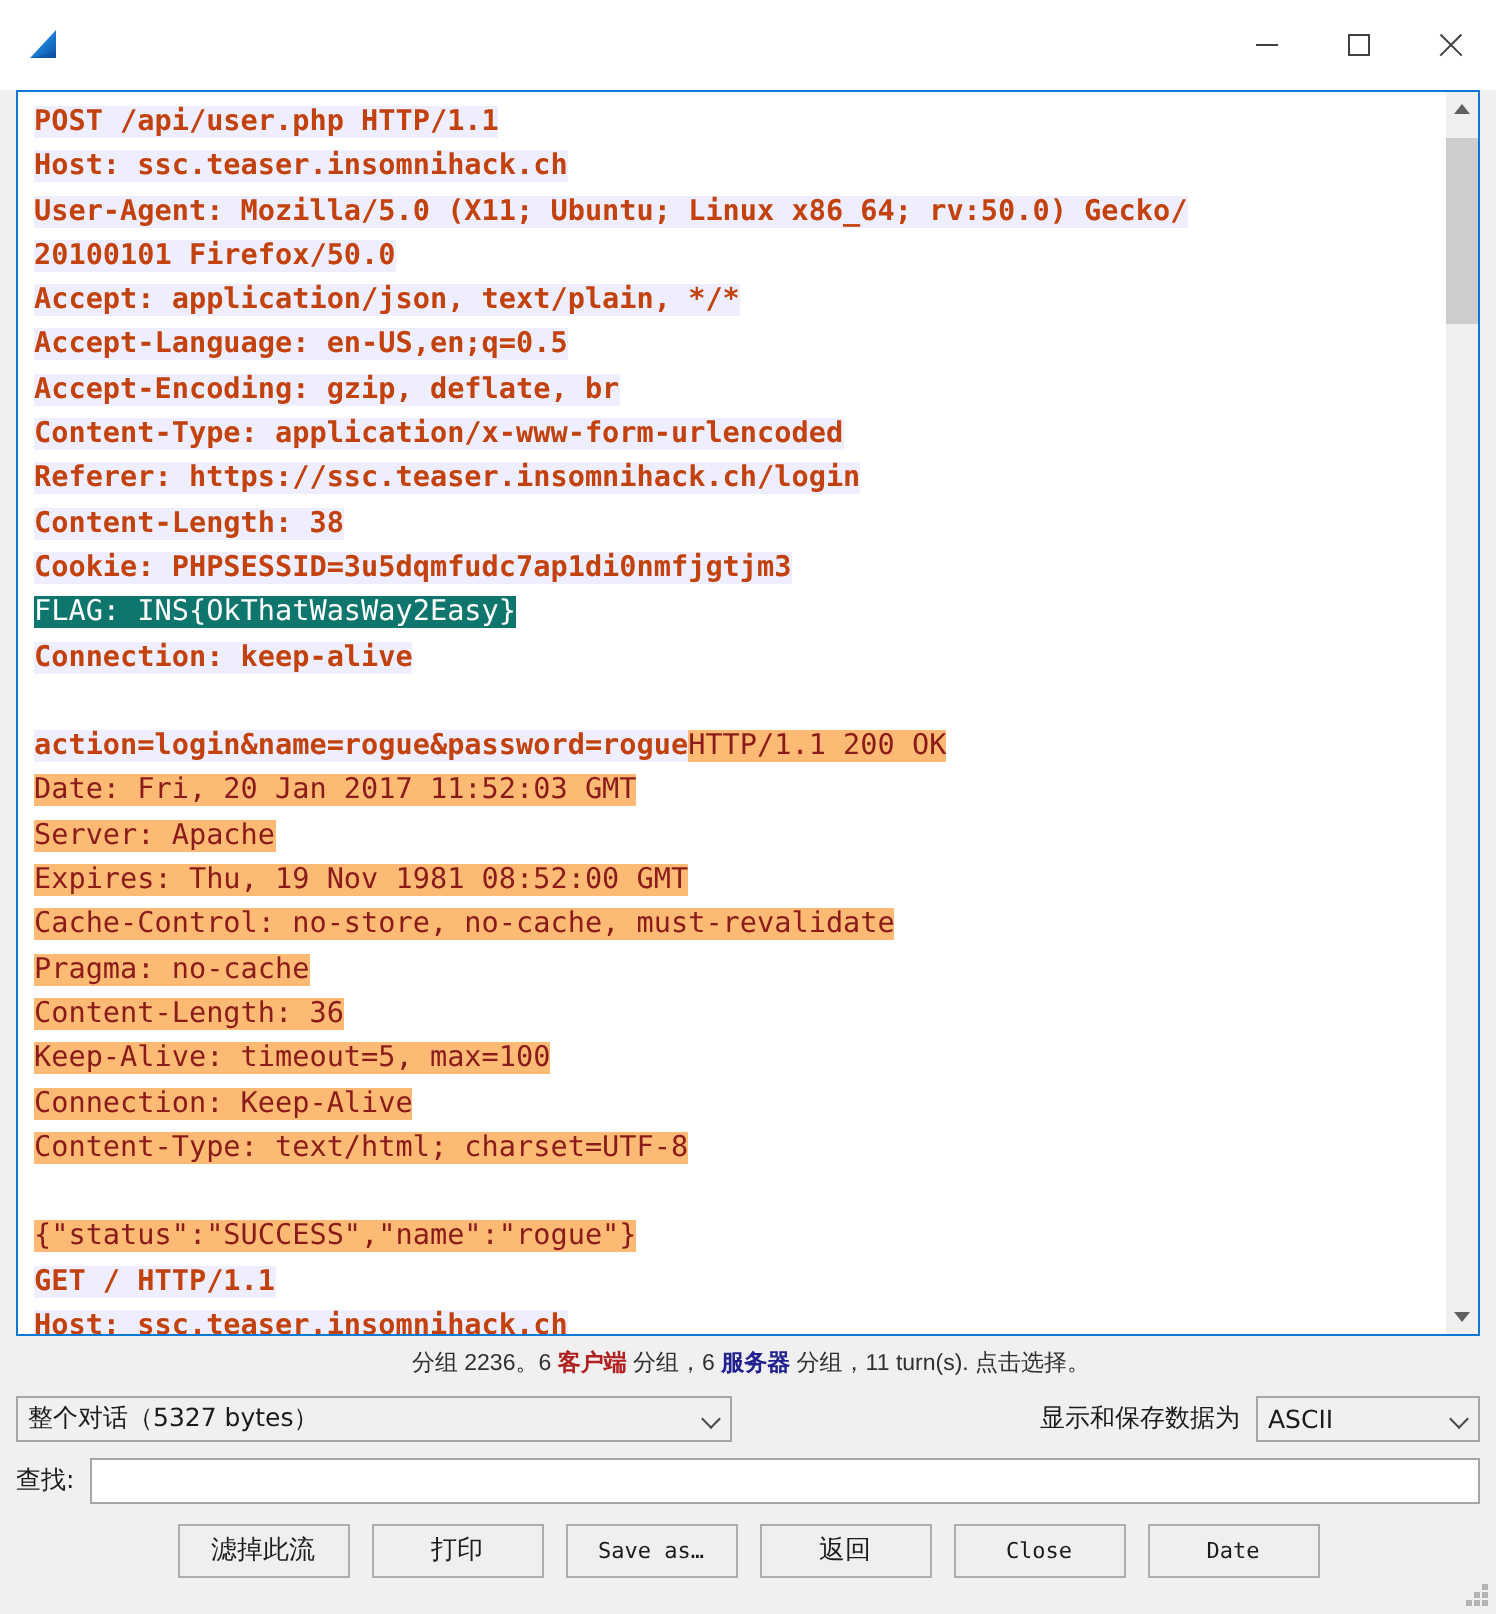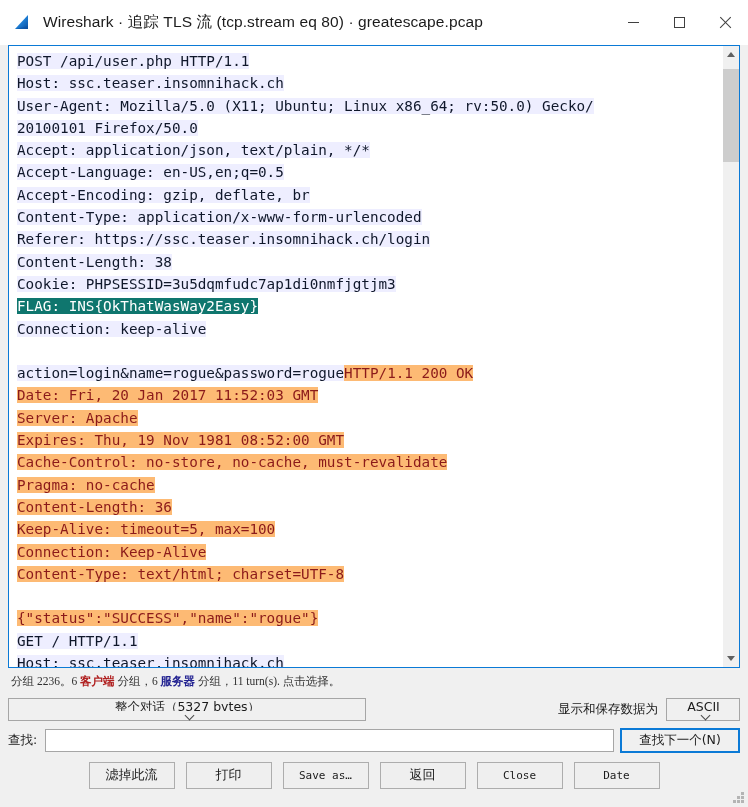--- a/index.html
+++ b/index.html
@@ -104,21 +104,21 @@
     padding: 4px 0 0 8px;
     box-sizing: border-box;
     font-family: "DejaVu Sans Mono", monospace;
     font-size: 14.3px;
     line-height: 22.3px;
     white-space: pre-wrap;
     word-break: break-all;
   }
   .ln { display: block; min-height: 22.3px; }
   .seg { white-space: pre-wrap; }
-  .req  { color: #0f172a; background: #eeeeff; }
+  .req  { color: #c2410c; background: #eeeeff; font-weight: bold; }
   .resp { color: #8b1a1a; background: #fdba74; }
   .sel  { color: #ffffff; background: #0f766e; }
 
   
   .vscroll {
     width: 17px;
     min-width: 17px;
     background: #f0f0f0;
     border-left: 1px solid #ffffff;
     display: flex;
@@ -153,24 +153,25 @@
     height: 93px;
     background: #cdcdcd;
   }
 
   
   .statusline {
     height: 26px;
     min-height: 26px;
     display: flex;
     align-items: center;
-    font-family: Liberation Serif, serif;
+    font-family: Liberation Sans, sans-serif;
     font-size: 11.5px;
     color: #303030;
     padding-left: 3px;
+    justify-content: center;
   }
   .statusline .c-client { color: #b02020; font-weight: bold; }
   .statusline .c-server { color: #202090; font-weight: bold; }
   .statusline span { white-space: pre; }
 
   
   .row-dropdown {
     height: 30px;
     min-height: 30px;
     display: flex;
@@ -181,24 +182,23 @@
     border: 1px solid #a6a6a6;
     height: 23px;
     display: flex;
     align-items: center;
     box-sizing: border-box;
     font-family: "DejaVu Sans", sans-serif;
     font-size: 12.5px;
     color: #1b1b1b;
     padding: 0 4px 0 5px;
     cursor: default;
-    flex-direction: column;
   }
   .combo-main { width: 358px; }
-  .combo-ascii { width: 74px; }
+  .combo-ascii { width: 112px; }
   .combo-label { flex: 1 1 auto; white-space: nowrap; overflow: hidden; }
   .chev {
     width: 9px; height: 9px; margin-left: 6px; flex: 0 0 auto;
     position: relative;
   }
   .chev::after {
     content: "";
     position: absolute;
     left: 0; top: 1px;
     width: 6px; height: 6px;
@@ -314,21 +314,20 @@
           <linearGradient id="fin" x1="0" y1="0" x2="1" y2="1">
             <stop offset="0" stop-color="#5fc3f5"></stop>
             <stop offset="0.5" stop-color="#1d7fd6"></stop>
             <stop offset="1" stop-color="#0b4fa0"></stop>
           </linearGradient>
         </defs>
         <path d="M3 17 L16 3 L16 17 Z" fill="url(#fin)"></path>
         <path d="M3 17 L16 17 L16 14 Z" fill="#0b4fa0" opacity="0.55"></path>
       </svg>
     </div>
-    <div class="title-text">Wireshark · 追踪 TLS 流 (tcp.stream eq 80) · greatescape.pcap</div>
     <div class="win-controls">
       <div class="win-btn">
         <span class="glyph-min"></span>
       </div>
       <div class="win-btn">
         <span class="glyph-max"></span>
       </div>
       <div class="win-btn close">
         <span class="glyph-close"></span>
       </div>
@@ -368,21 +367,20 @@
       <div class="savelabel">显示和保存数据为</div>
       <div class="combo combo-ascii">
         <span class="combo-label">ASCII</span>
         <span class="chev"></span>
       </div>
     </div>
 
     <div class="row-find">
       <div class="find-label">查找:</div>
       <input class="find-input" type="text" value="" style="">
-      <div class="find-next">查找下一个(N)</div>
     </div>
 
     <div class="row-buttons" id="button-row">
         <div class="btn">滤掉此流</div>
         <div class="btn">打印</div>
         <div class="btn mono">Save as…</div>
         <div class="btn">返回</div>
         <div class="btn mono">Close</div>
         <div class="btn mono">Date</div>
       </div>

